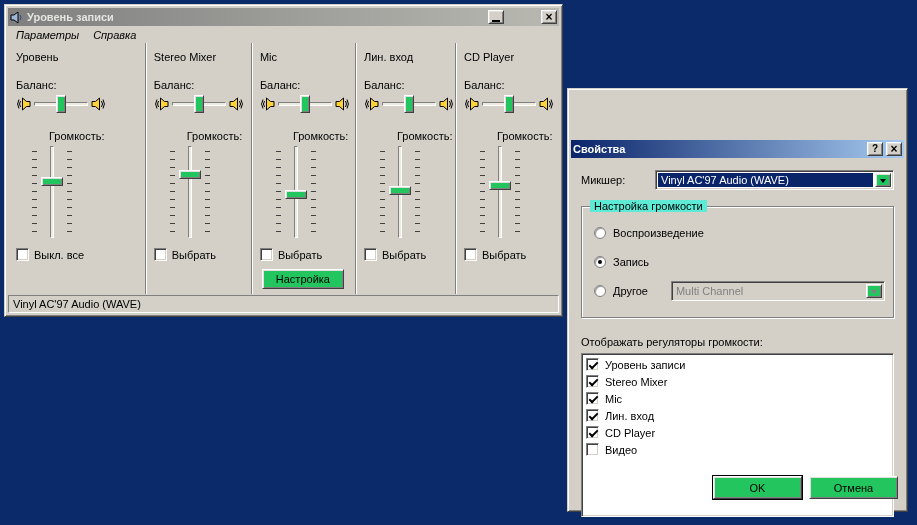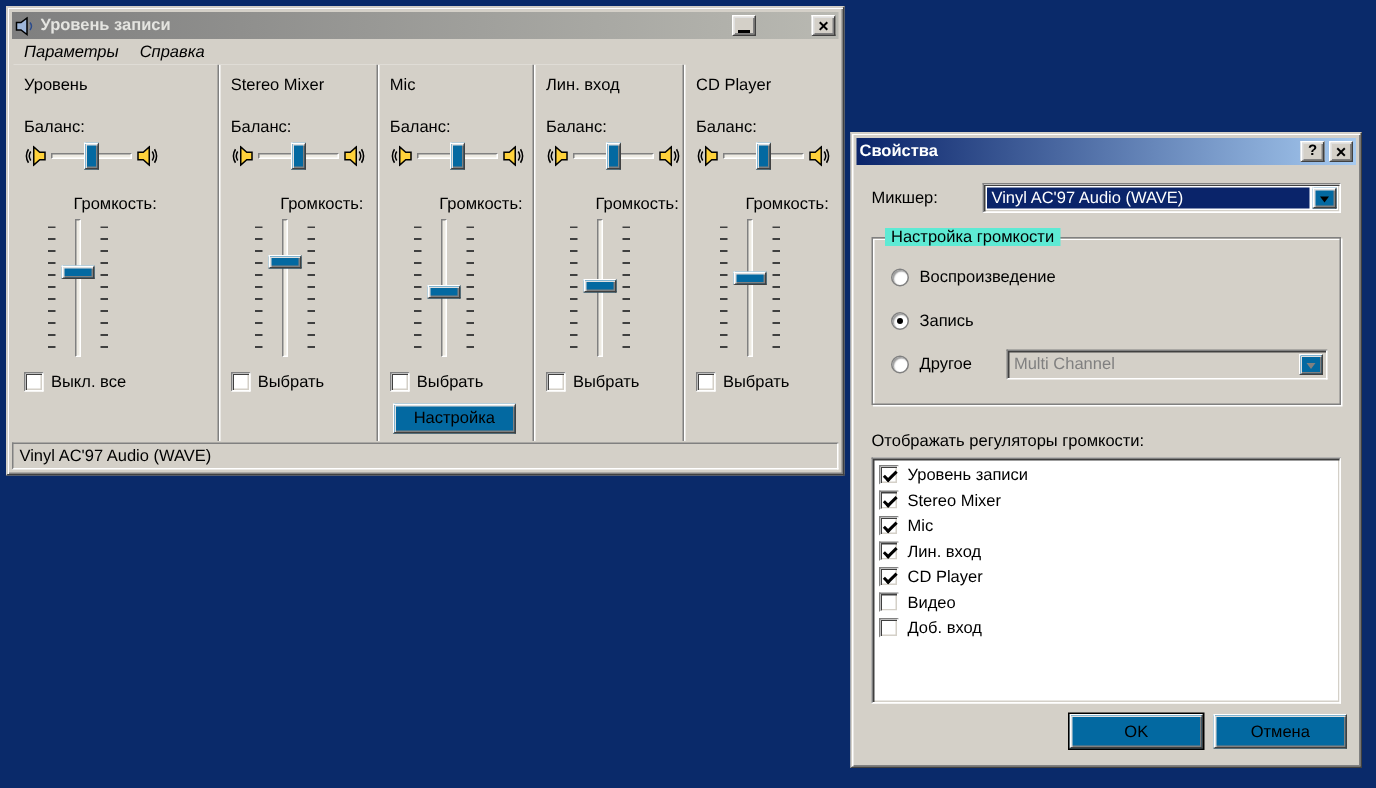--- a/index.html
+++ b/index.html
@@ -26,38 +26,38 @@
   }
   .titlebar {
     height: 18px;
     flex: none;
     display: flex;
     align-items: center;
     gap: 3px;
     padding: 0 2px;
   }
   .titlebar.inactive { background: linear-gradient(90deg, #7F7F7F, #B9B9B2); color: #E4E4E0; }
-  .titlebar.active   { background: linear-gradient(90deg, #0A246A, #A6CAF0); color: #fff; }
+  .titlebar.active   { background: linear-gradient(90deg, #0A246A, #A6CAF0); color: #fff; margin-top: 48px; }
   .title-text { font-weight: bold; font-size: 11px; flex: 1; white-space: nowrap; overflow: hidden; }
   .tbtn {
     width: 16px; height: 14px; flex: none;
     background: #D4D0C8;
     border: 1px solid;
     border-color: #fff #404040 #404040 #fff;
     box-shadow: inset 1px 1px 0 #DFDFDF, inset -1px -1px 0 #808080;
     display: flex; align-items: center; justify-content: center;
     color: #000; font-weight: bold; line-height: 1;
   }
   .tbtn .glyph-min { width: 8px; height: 2px; background: #000; margin-top: 7px; }
   .tbtn.close-btn { font-size: 12px; }
   .tbtn.help-btn { font-size: 10px; }
   .tbtn.min-btn { margin-right: 34px; }
 
   .bevel-up {
-    background: #0369a1;
+    background: #22c55e;
     border: 1px solid;
     border-color: #fff #404040 #404040 #fff;
     box-shadow: inset 1px 1px 0 #DFDFDF, inset -1px -1px 0 #808080;
   }
   .field {
     background: #fff;
     border: 1px solid;
     border-color: #808080 #fff #fff #808080;
     box-shadow: inset 1px 1px 0 #404040, inset -1px -1px 0 #D4D0C8;
   }
@@ -467,24 +467,20 @@
         <span>Лин. вход</span>
       </div>
       <div class="list-item">
         <span class="checkbox checked"></span>
         <span>CD Player</span>
       </div>
       <div class="list-item">
         <span class="checkbox"></span>
         <span>Видео</span>
       </div>
-      <div class="list-item">
-        <span class="checkbox"></span>
-        <span>Доб. вход</span>
-      </div>
     </div>
 
   </div>
 
   <div class="dialog-buttons">
     <div class="btn bevel-up default">OK</div>
     <div class="btn bevel-up">Отмена</div>
   </div>
 </div>
 

